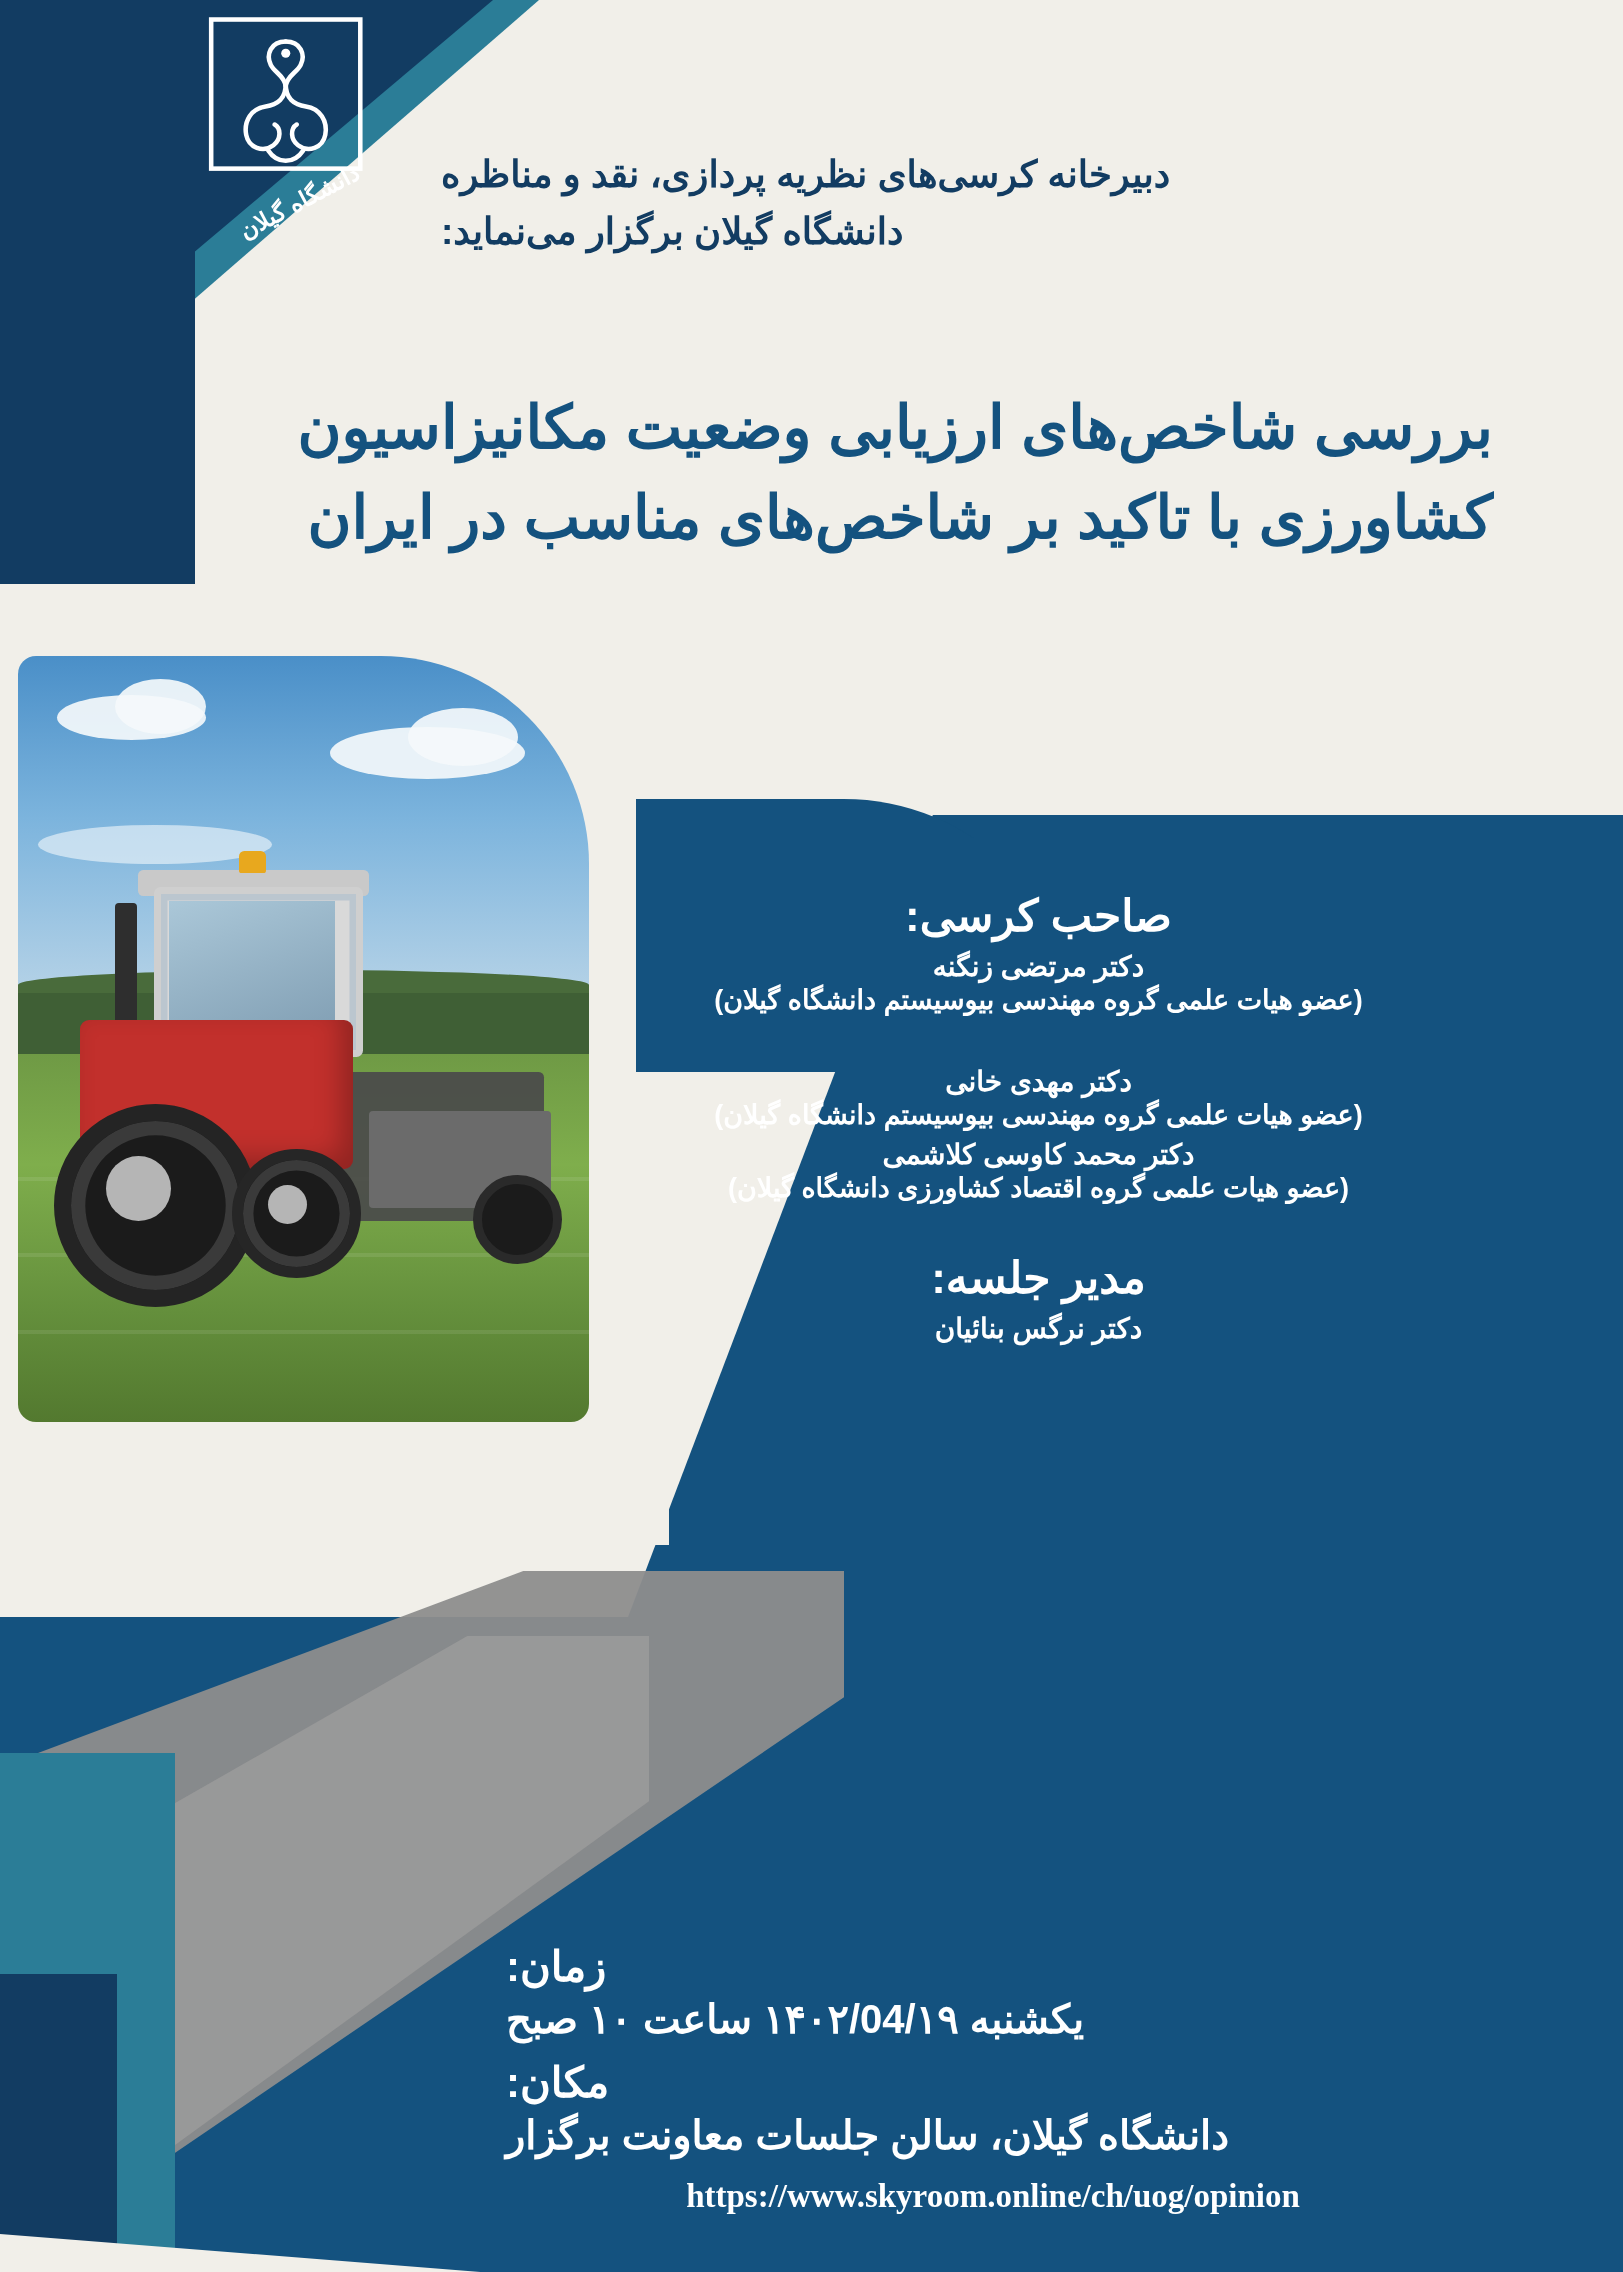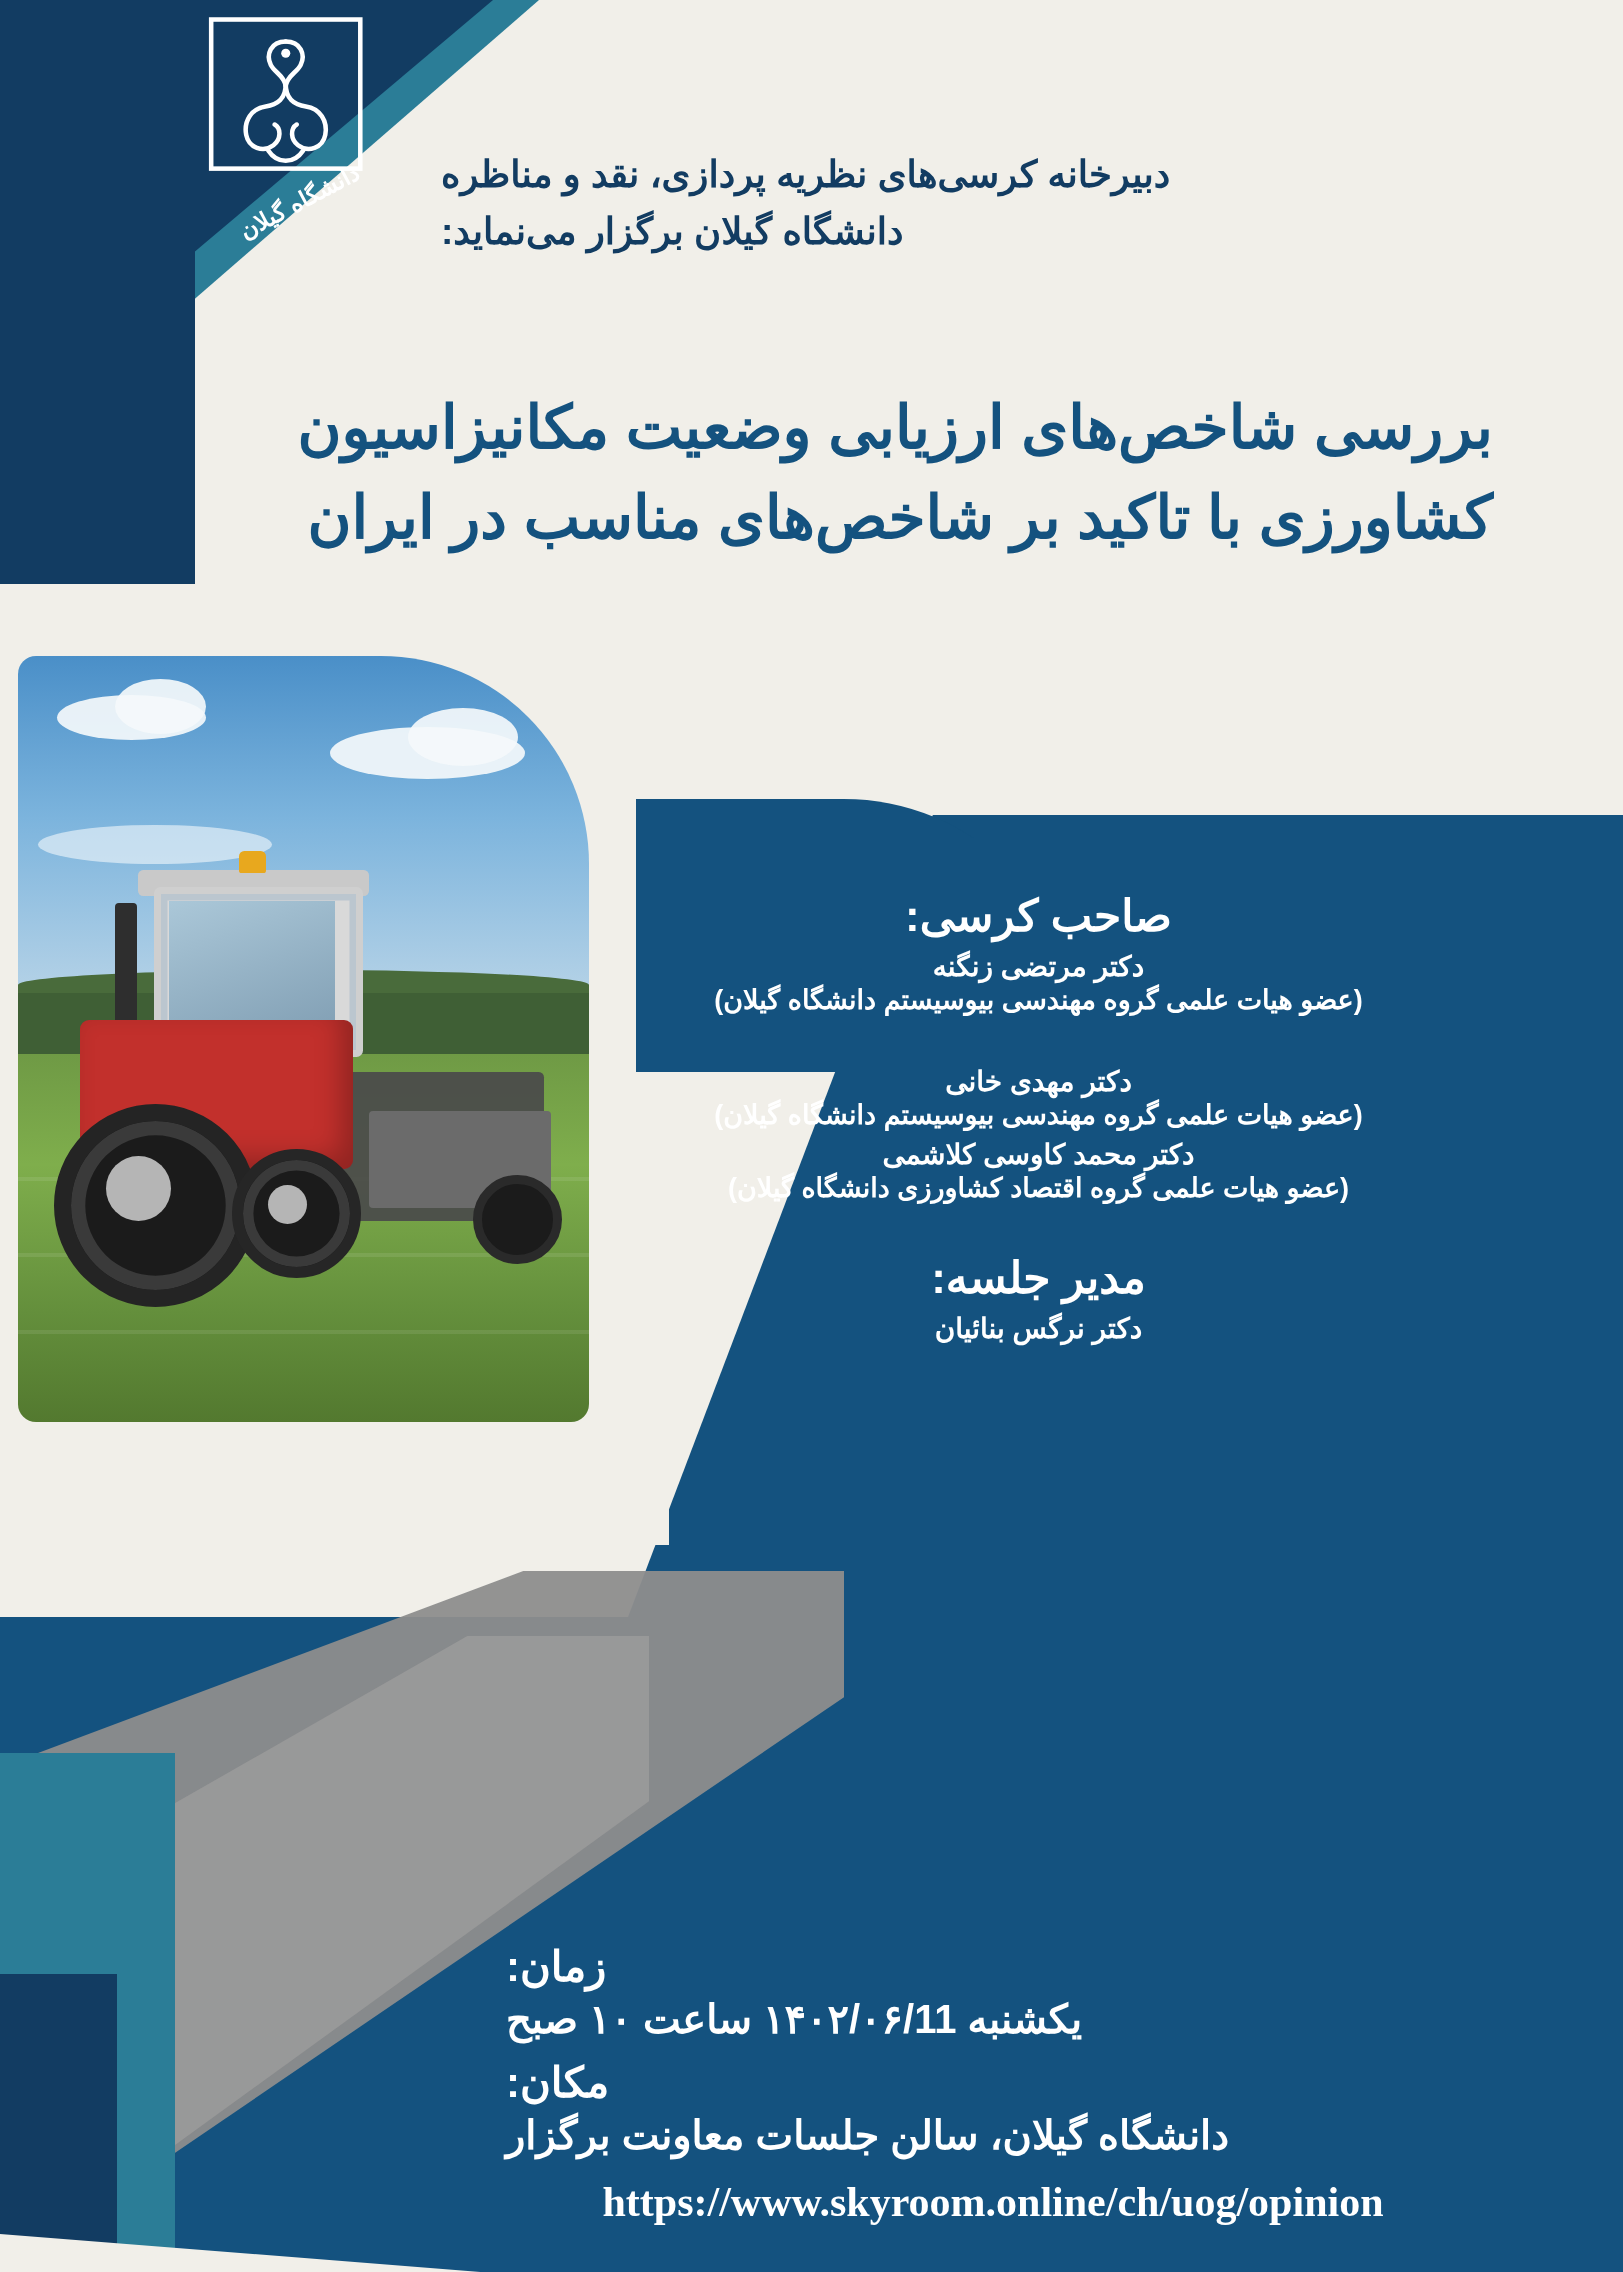--- a/index.html
+++ b/index.html
@@ -314,21 +314,21 @@
     font-weight: bold;
     margin-bottom: 15.6px;
   }
   .link {
     position: absolute;
     right: 78px; top: 2178px;
     width: 1104px;
     text-align: center;
     color: #ffffff;
     font-family: "Liberation Serif", serif;
-    font-size: 42px;
+    font-size: 33px;
     font-weight: bold;
     direction: ltr;
     z-index: 9;
   }
 </style>
 </head>
 <body>
 
 <div class="poster">
 
@@ -418,21 +418,21 @@
 
     <div class="gap-lg"></div>
 
     <div class="label">مدیر جلسه:</div>
     <div class="person">دکتر نرگس بنائیان</div>
 
   </div>
 
   <div class="footer">
     <div class="f-label">زمان:</div>
-    <div class="f-value">یکشنبه ۱۴۰۲/۰۶/11 ساعت ۱۰ صبح</div>
+    <div class="f-value">یکشنبه ۱۴۰۲/04/۱۹ ساعت ۱۰ صبح</div>
     <div class="f-label">مکان:</div>
     <div class="f-value">دانشگاه گیلان، سالن جلسات معاونت برگزار</div>
   </div>
 
   <div class="link">https://www.skyroom.online/ch/uog/opinion</div>
 
 </div>
 
 
 </body></html>

